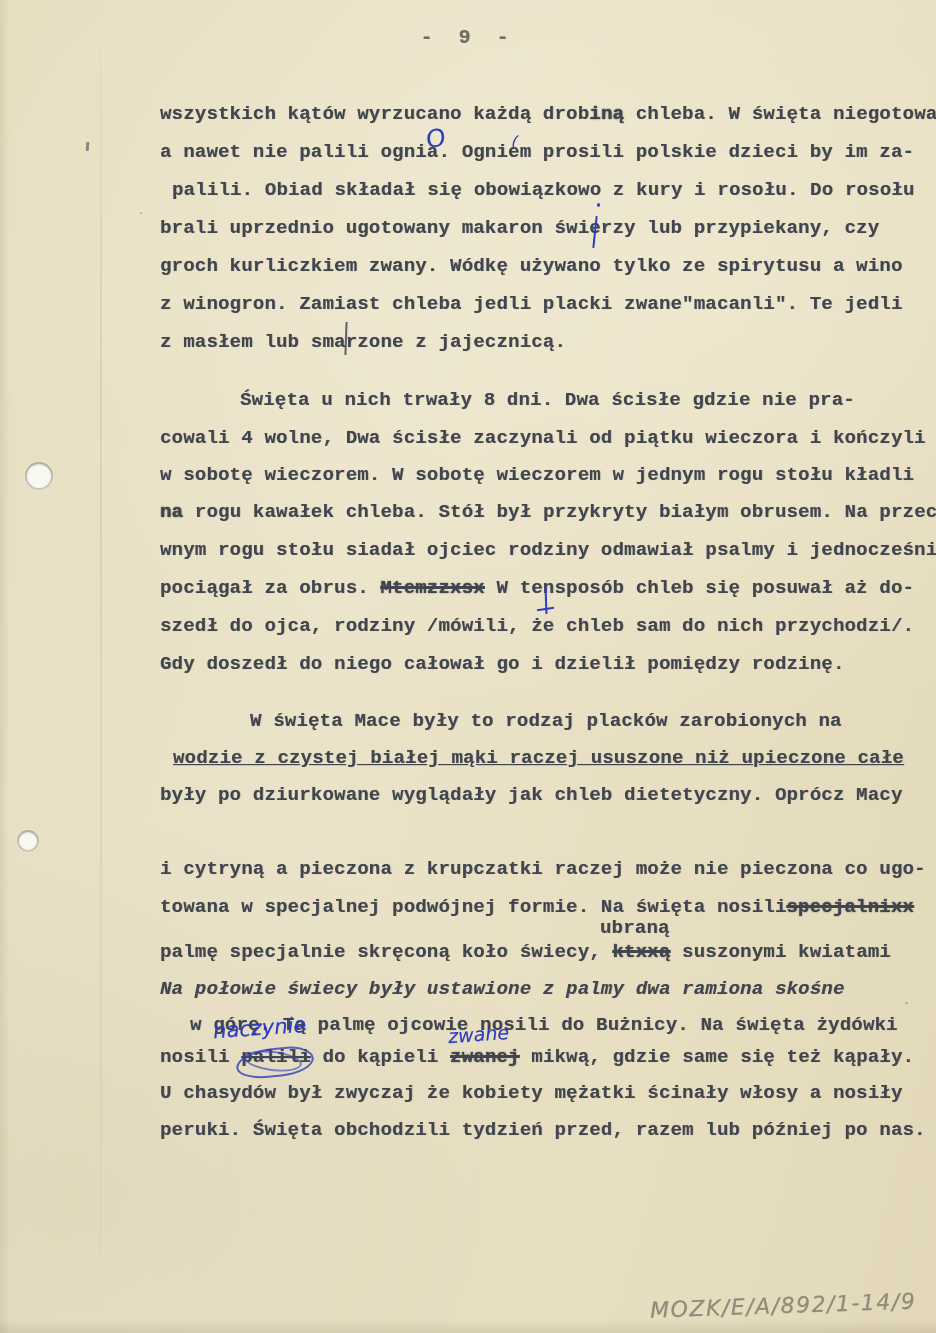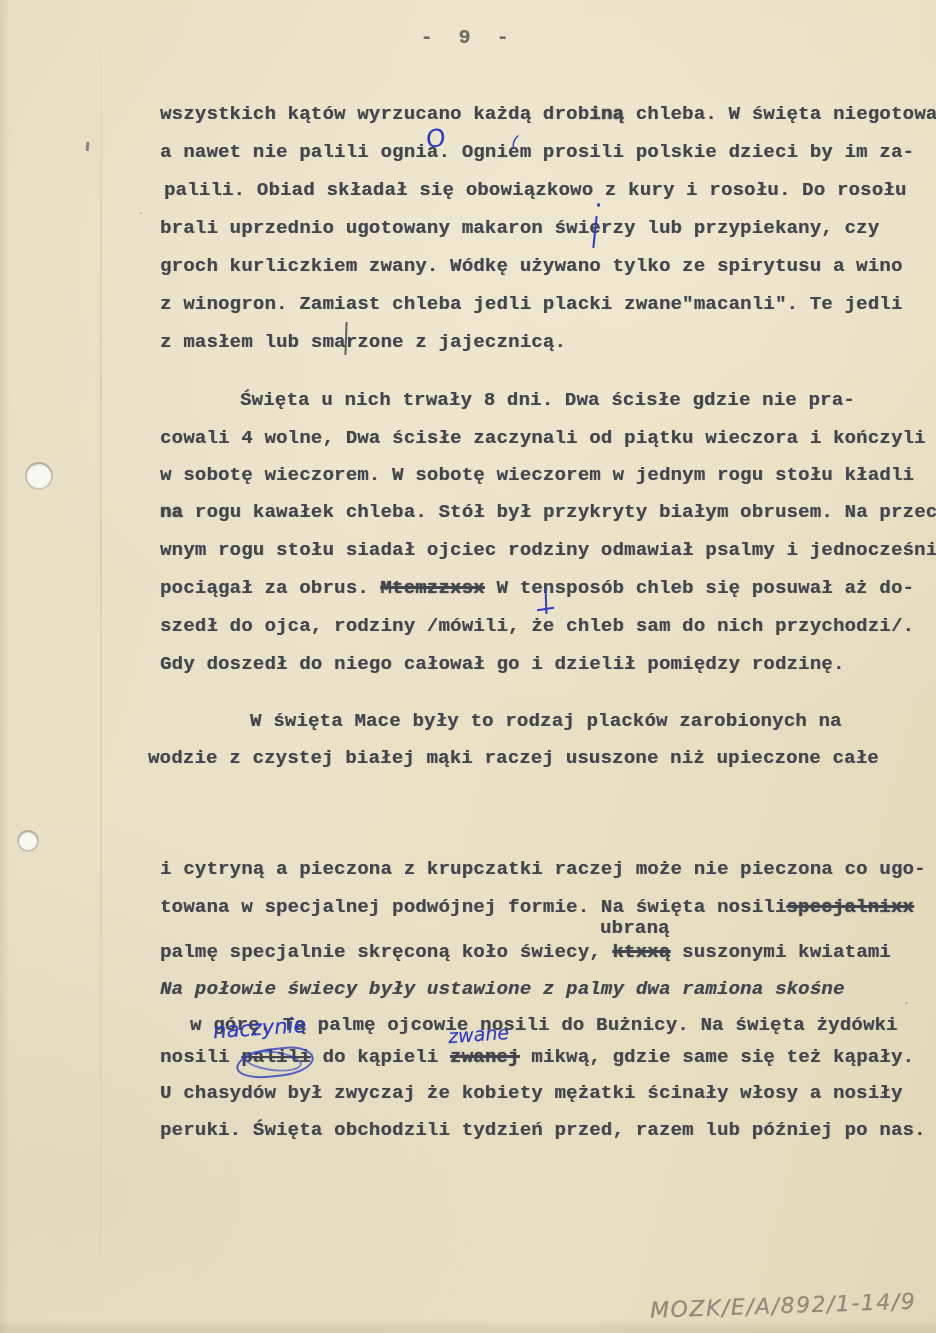--- a/index.html
+++ b/index.html
@@ -66,37 +66,38 @@
   <div class="speck" style="left:140px;top:212px;width:2px;height:2px;"></div>
   <div class="speck" style="left:752px;top:262px;width:2px;height:3px;"></div>
   <div class="speck" style="left:905px;top:1002px;width:3px;height:2px;"></div>
   <div class="speck" style="left:332px;top:470px;width:2px;height:2px;"></div>
   <div class="ink-mark" style="left:86px;top:142px;width:3px;height:9px;opacity:.55;transform:rotate(4deg);"></div>
 
   <div class="pagenum">- 9 -</div>
 
   <div class="line" style="left:160px;top:103px;"><span>wszystkich kątów wyrzucano każdą drob</span><span class="oblit">iną</span><span> chleba. W święta niegotowal</span></div>
   <div class="line" style="left:160px;top:141px;">a nawet nie palili ognia. Ogniem prosili polskie dzieci by im za-</div>
-  <div class="line" style="left:164px;top:179px;">palili. Obiad składał się obowiązkowo z kury i rosołu. Do rosołu</div>
+  <div class="line" style="left:172px;top:179px;">palili. Obiad składał się obowiązkowo z kury i rosołu. Do rosołu</div>
   <div class="line" style="left:160px;top:217px;">brali uprzednio ugotowany makaron świerzy lub przypiekany, czy</div>
   <div class="line" style="left:160px;top:255px;">groch kurliczkiem zwany. Wódkę używano tylko ze spirytusu a wino</div>
   <div class="line" style="left:160px;top:293px;">z winogron. Zamiast chleba jedli placki zwane"macanli". Te jedli</div>
   <div class="line" style="left:160px;top:331px;">z masłem lub smarzone z jajecznicą.</div>
 
   <div class="line" style="left:240px;top:389px;">Święta u nich trwały 8 dni. Dwa ścisłe gdzie nie pra-</div>
   <div class="line" style="left:160px;top:427px;">cowali 4 wolne, Dwa ścisłe zaczynali od piątku wieczora i kończyli</div>
   <div class="line" style="left:160px;top:464px;">w sobotę wieczorem. W sobotę wieczorem w jednym rogu stołu kładli</div>
   <div class="line" style="left:160px;top:501px;"><span class="oblit">na</span><span> rogu kawałek chleba. Stół był przykryty białym obrusem. Na przeci</span></div>
   <div class="line" style="left:160px;top:539px;">wnym rogu stołu siadał ojciec rodziny odmawiał psalmy i jednocześnie</div>
   <div class="line" style="left:160px;top:577px;"><span>pociągał za obrus. </span><span class="struck">Mtemzzxsx</span><span> W tensposób chleb się posuwał aż do-</span></div>
   <div class="line" style="left:160px;top:615px;">szedł do ojca, rodziny /mówili, że chleb sam do nich przychodzi/.</div>
   <div class="line" style="left:160px;top:653px;">Gdy doszedł do niego całował go i dzielił pomiędzy rodzinę.</div>
 
   <div class="line" style="left:250px;top:710px;">W święta Mace były to rodzaj placków zarobionych na</div>
-  <div class="line" style="left:148px;top:747px;">wodzie z czystej białej mąki raczej ususzone niż upieczone całe</div>
+  <div class="line" style="left:173px;top:747px;text-decoration:underline;">wodzie z czystej białej mąki raczej ususzone niż upieczone całe</div>
+  <div class="line" style="left:160px;top:784px;">były po dziurkowane wyglądały jak chleb dietetyczny. Oprócz Macy</div>
   <div class="line" style="left:160px;top:858px;">i cytryną a pieczona z krupczatki raczej może nie pieczona co ugo-</div>
   <div class="line" style="left:160px;top:896px;"><span>towana w specjalnej podwójnej formie. Na święta nosili</span><span class="struck">specjalnixx</span></div>
   <div class="line" style="left:600px;top:917px;">ubraną</div>
   <div class="line" style="left:160px;top:941px;"><span>palmę specjalnie skręconą koło świecy, </span><span class="struck">ktxxą</span><span> suszonymi kwiatami</span></div>
   <div class="line" style="left:160px;top:978px;font-style:italic;">Na połowie świecy były ustawione z palmy dwa ramiona skośne</div>
   <div class="line" style="left:176px;top:1014px;margin-left:14px;">w górę. Tą palmę ojcowie nosili do Bużnicy. Na święta żydówki</div>
   <div class="line" style="left:160px;top:1046px;"><span>nosili </span><span class="scribble">palili</span><span> do kąpieli </span><span class="struck">zwanej</span><span> mikwą, gdzie same się też kąpały.</span></div>
   <div class="line" style="left:160px;top:1082px;">U chasydów był zwyczaj że kobiety mężatki ścinały włosy a nosiły</div>
   <div class="line" style="left:160px;top:1119px;">peruki. Święta obchodzili tydzień przed, razem lub później po nas.</div>
 

